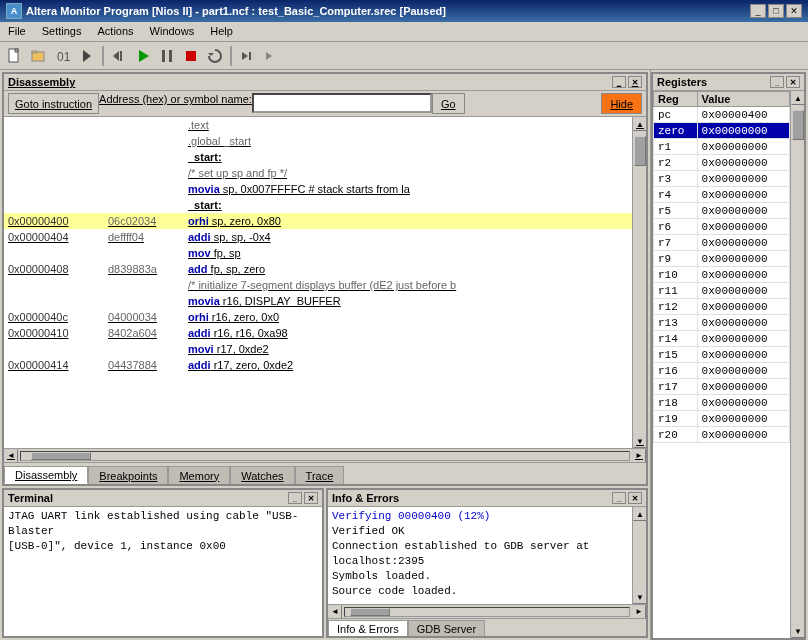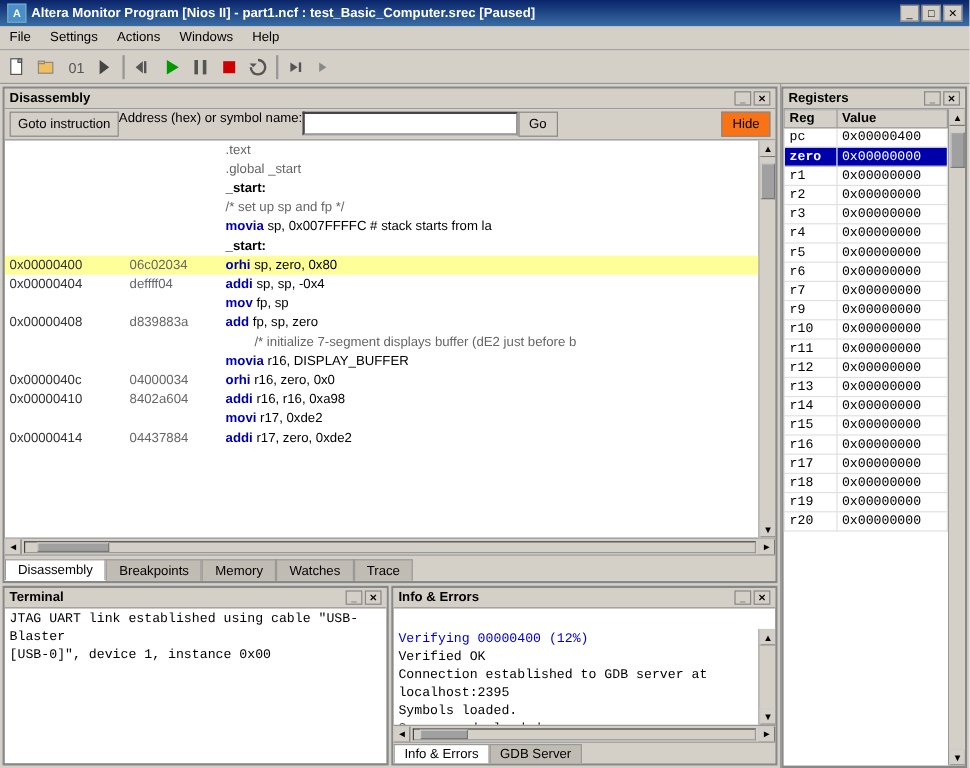--- a/index.html
+++ b/index.html
@@ -110,20 +110,21 @@
       border-right: 1px solid #999;
     }
     
     .disasm-panel {
       border: 2px solid #888;
       background: white;
       flex: 1;
       display: flex;
       flex-direction: column;
       margin: 2px 2px 0 2px;
+      text-decoration: underline;
     }
     .panel-header {
       background: #d4d0c8;
       padding: 2px 4px;
       font-weight: bold;
       font-size: 11px;
       border-bottom: 1px solid #999;
       display: flex;
       justify-content: space-between;
       align-items: center;
@@ -381,21 +382,21 @@
       font-size: 11px;
     }
     .reg-table td {
       border: 1px solid #e0e0e0;
       padding: 1px 4px;
       height: 16px;
     }
     .reg-name { color: #000; }
     .reg-val { color: #000; }
     .reg-highlighted td { background: #0000aa; color: white; }
-    .reg-highlighted td.reg-name { color: white; font-weight: bold; }
+    .reg-highlighted td.reg-name { color: white; }
     .reg-highlighted td.reg-val { color: white; }
     .disasm-v-scroll {
       width: 14px;
       display: flex;
       flex-direction: column;
       background: #d4d0c8;
       border-left: 1px solid #999;
     }
     .info-scrollbar {
       width: 14px;
@@ -564,21 +565,21 @@
                   <td class="col-asm">                    <span style="color:#0000aa;font-weight:bold;">mov</span>         fp, sp</td>
                 </tr>
                 <tr class="disasm-row">
                   <td class="col-addr" style="color: rgb(51, 51, 51);">0x00000408</td>
                   <td class="col-hex">d839883a</td>
                   <td class="col-asm">                    <span style="color:#0000aa;font-weight:bold;">add</span>         fp, sp, zero</td>
                 </tr>
                 <tr class="disasm-row">
                   <td class="col-addr"></td>
                   <td class="col-hex"></td>
-                  <td class="col-asm"><span style="color:#666;margin-left:24px;">                    /* initialize 7-segment displays buffer (dE2 just before b</span></td>
+                  <td class="col-asm"><span style="color:#666;">                    /* initialize 7-segment displays buffer (dE2 just before b</span></td>
                 </tr>
                 <tr class="disasm-row">
                   <td class="col-addr"></td>
                   <td class="col-hex"></td>
                   <td class="col-asm">                    <span style="color:#0000aa;font-weight:bold;">movia</span>       r16, DISPLAY_BUFFER</td>
                 </tr>
                 <tr class="disasm-row">
                   <td class="col-addr" style="color: rgb(51, 51, 51);">0x0000040c</td>
                   <td class="col-hex">04000034</td>
                   <td class="col-asm">                    <span style="color:#0000aa;font-weight:bold;">orhi</span>        r16, zero, 0x0</td>
@@ -644,21 +645,21 @@
       </div>
 
       <div class="info-panel">
         <div class="panel-header">
           <span>Info &amp; Errors</span>
           <div class="panel-header-controls">
             <div class="panel-min-btn">_</div>
             <div class="panel-min-btn">✕</div>
           </div>
         </div>
-        <div style="display:flex;flex:1;overflow:hidden;margin-top:17px;">
+        <div style="display:flex;flex:1;overflow:hidden;">
           <div class="panel-content-info">
             <div style="color:#0000cc;">Verifying 00000400 (12%)</div>
             <div>Verified OK</div>
             <div>Connection established to GDB server at localhost:2395</div>
             <div>Symbols loaded.</div>
             <div>Source code loaded.</div>
           </div>
           <div class="info-scrollbar" style="display:flex;flex-direction:column;">
             <div class="scroll-arrow" style="width:14px;height:14px;background:#d4d0c8;border:1px outset #ccc;display:flex;align-items:center;justify-content:center;font-size:8px;">▲</div>
             <div style="flex:1;background:#d4d0c8;"></div>

